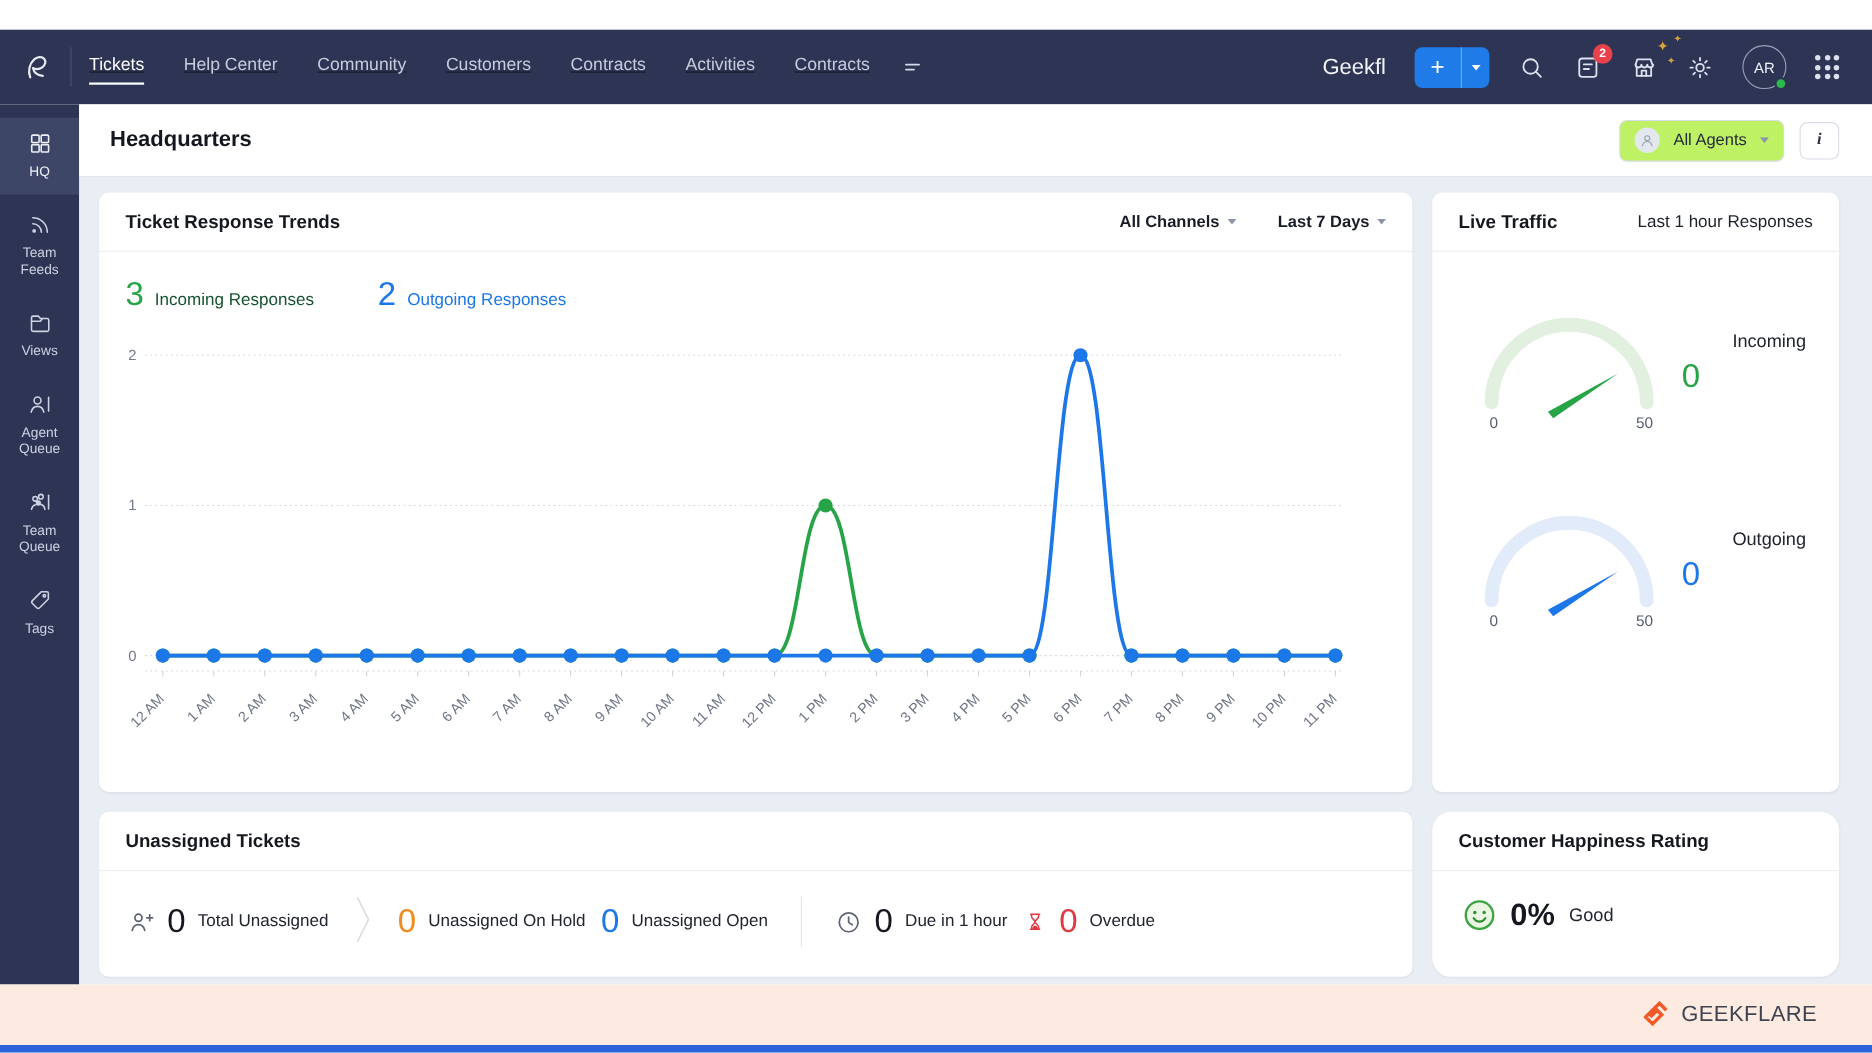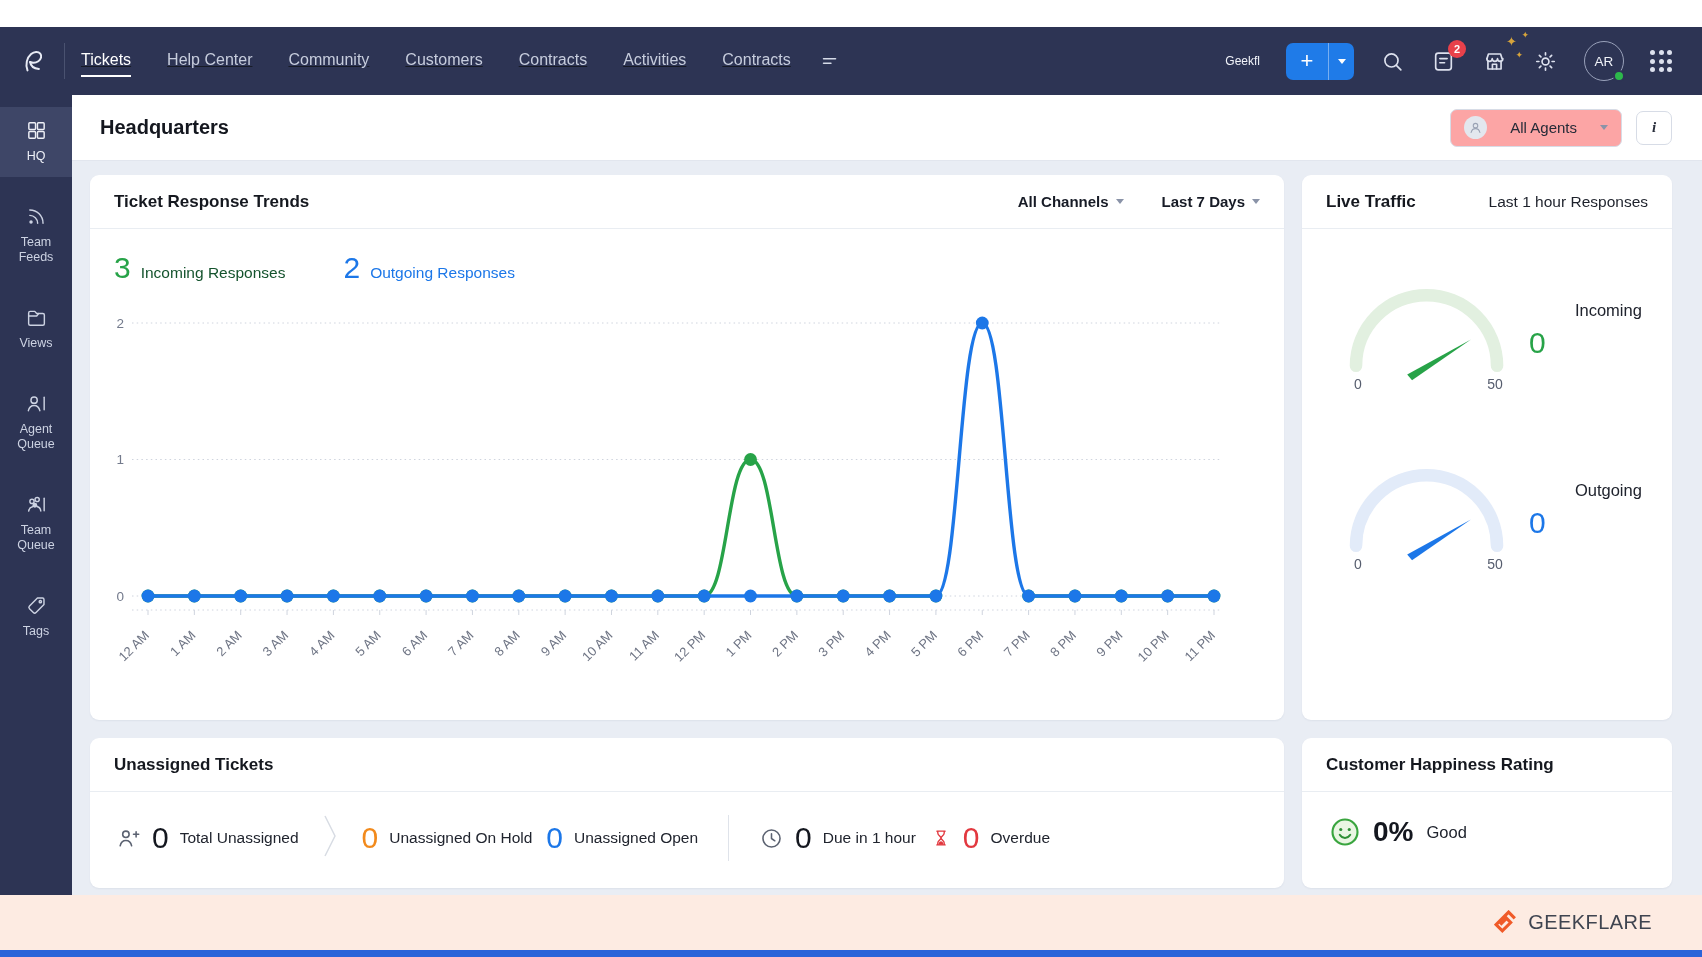--- a/index.html
+++ b/index.html
@@ -14,64 +14,64 @@
   .topbar { position:absolute; top:27px; left:0; width:100%; height:68px; background:#2d3454; display:flex; align-items:center; padding:0 30px 0 14px; }
   .brand-logo { width:40px; height:40px; display:flex; align-items:center; justify-content:center; color:#e8ebf5; flex:0 0 auto; cursor:pointer; }
   .brand-logo svg { width:30px; height:30px; stroke:currentColor; fill:none; stroke-width:1.6; stroke-linecap:round; stroke-linejoin:round; }
   .topbar-divider { width:1px; height:36px; background:#4a5270; margin:0 16px 0 10px; }
   .topnav { display:flex; align-items:center; gap:36px; height:100%;text-decoration:underline; }
   .topnav .nav-item { color:#c7cddd; font-size:16px; text-decoration:none; padding-bottom:6px; border-bottom:2px solid transparent; margin-top:6px; cursor:pointer; }
   .topnav .nav-item.active { color:#ffffff; border-bottom-color:#ffffff; }
   .sort-icon { margin-left:28px; color:#d6dbe8; cursor:pointer; display:flex; align-items:center; }
   .sort-icon svg { width:22px; height:22px; stroke:currentColor; stroke-width:1.8; stroke-linecap:round; }
   .topbar-right { margin-left:auto; display:flex; align-items:center; gap:26px; }
-  .brand-name { color:#f2f4fa; font-size:12px; }
+  .brand-name { color:#f2f4fa; font-size:20px; }
   .add-split { display:flex; background:#1f7be8; border-radius:7px; overflow:hidden; height:37px; }
   .add-main { width:42px; border:none; background:transparent; color:#fff; font-size:22px; font-weight:400; cursor:pointer; line-height:1; }
   .add-caret { width:26px; border:none; border-left:1px solid rgba(255,255,255,.4); background:transparent; cursor:pointer; display:flex; align-items:center; justify-content:center; }
   .caret-down { width:0; height:0; border-left:4.5px solid transparent; border-right:4.5px solid transparent; border-top:5.5px solid #ffffff; display:inline-block; }
   .icon-btn { background:none; border:none; color:#dde1ee; cursor:pointer; position:relative; display:flex; align-items:center; }
   .icon-btn svg { width:25px; height:25px; stroke:currentColor; fill:none; stroke-width:1.6; stroke-linecap:round; stroke-linejoin:round; }
   .badge { position:absolute; top:-9px; right:-10px; min-width:18px; height:18px; border-radius:9px; background:#e8414b; color:#fff; font-size:11px; font-weight:700; display:flex; align-items:center; justify-content:center; padding:0 4px; }
   .sparkle-wrap { position:relative; }
   .sparkle { position:absolute; color:#d7a43c; line-height:1; }
   .s1 { top:-14px; right:-10px; font-size:13px; }
   .s2 { top:-18px; right:-22px; font-size:9px; }
   .s3 { top:2px; right:-16px; font-size:9px; }
   .avatar { width:40px; height:40px; border-radius:50%; border:1.4px solid #99a1ba; color:#f0f2f8; display:flex; align-items:center; justify-content:center; font-size:13.5px; position:relative; cursor:pointer; flex:0 0 auto; }
   .status-dot { position:absolute; bottom:-2px; right:-2px; width:12px; height:12px; border-radius:50%; background:#2db84b; border:2px solid #2d3454; }
   .grid-dots { display:grid; grid-template-columns:repeat(3,5px); grid-gap:3.5px; }
   .grid-dots i { width:5px; height:5px; border-radius:50%; background:#dde1ee; }
 
   
   .sidebar { position:absolute; top:95px; left:0; width:72px; height:800px; background:#2d3454; display:flex; flex-direction:column; align-items:stretch; padding-top:12px; }
-  .side-item { display:flex; flex-direction:column; align-items:center; gap:7px; padding:12px 2px; margin-bottom:16px; color:#ccd2e2; font-size:12.5px; text-align:center; line-height:1.25; cursor:pointer; }
+  .side-item { display:flex; flex-direction:column; align-items:center; gap:7px; padding:12px 2px; margin-bottom:4px; color:#ccd2e2; font-size:12.5px; text-align:center; line-height:1.25; cursor:pointer; }
   .side-item.active { background:#3e4667; color:#eef0f7; }
   .side-item svg { width:23px; height:23px; stroke:currentColor; fill:none; stroke-width:1.5; stroke-linecap:round; stroke-linejoin:round; }
 
   
   .main { position:absolute; top:95px; left:72px; right:0; height:800px; background:#e9edf4; }
   .page-header { height:66px; background:#fff; border-bottom:1px solid #e2e6ee; display:flex; align-items:center; padding:0 30px 0 28px; }
   .page-title { font-size:20px; font-weight:700; color:#14171f; }
   .ph-right { margin-left:auto; display:flex; align-items:center; gap:14px; }
-  .agents-btn { height:38px; background:#fca5a5; border:1px solid #d7dce6; border-radius:7px; display:flex; align-items:center; gap:23px; padding:0 13px; cursor:pointer; }
+  .agents-btn { height:38px; background:#bef264; border:1px solid #d7dce6; border-radius:7px; display:flex; align-items:center; gap:12px; padding:0 13px; cursor:pointer; }
   .agents-avatar { width:23px; height:23px; border-radius:50%; background:#e3e7ee; display:flex; align-items:center; justify-content:center; }
   .agents-avatar svg { width:15px; height:15px; stroke:#9aa2b4; fill:none; stroke-width:1.7; stroke-linecap:round; }
   .agents-label { font-size:15px; color:#262b38; font-weight:500; }
   .caret-gray { width:0; height:0; border-left:4.5px solid transparent; border-right:4.5px solid transparent; border-top:5px solid #8a93a8; }
   .info-btn { width:36px; height:34px; background:#fff; border:1px solid #d7dce6; border-radius:7px; font-size:15px; font-weight:700; color:#2a2f3c; cursor:pointer; font-family:"Liberation Serif","DejaVu Serif",serif; font-style:italic; }
 
   .content { padding:14px 30px 0 18px; }
   .row1 { display:flex; gap:18px;justify-content:center; }
   .row2 { display:flex; gap:18px; margin-top:18px;justify-content:flex-end; }
   .card { background:#fff; border-radius:9px; box-shadow:0 1px 2px rgba(40,50,80,.06); }
   .card-trends { flex:1 1 auto; height:545px; }
   .card-traffic { width:370px; flex:0 0 370px; height:545px; }
   .card-unassigned { flex:1 1 auto; height:150px; }
-  .card-happiness { width:370px; flex:0 0 370px; height:150px; }
+  .card-happiness { width:370px; flex:0 0 370px; height:150px;border-radius:17px; }
   .card-head { height:54px; display:flex; align-items:center; padding:0 24px; border-bottom:1px solid #e9edf2; }
   .card-title { font-size:17px; font-weight:700; color:#15181f; }
   .head-right { margin-left:auto; display:flex; align-items:center; gap:38px; }
   .filter { display:flex; align-items:center; gap:7px; font-size:15px; font-weight:600; color:#23283
 
 3; cursor:pointer; }
   .subtitle { margin-left:auto; font-size:15.5px; color:#1d212b; }
 
   
   .legend { display:flex; align-items:flex-end; gap:58px; padding:24px 24px 4px 24px; }

